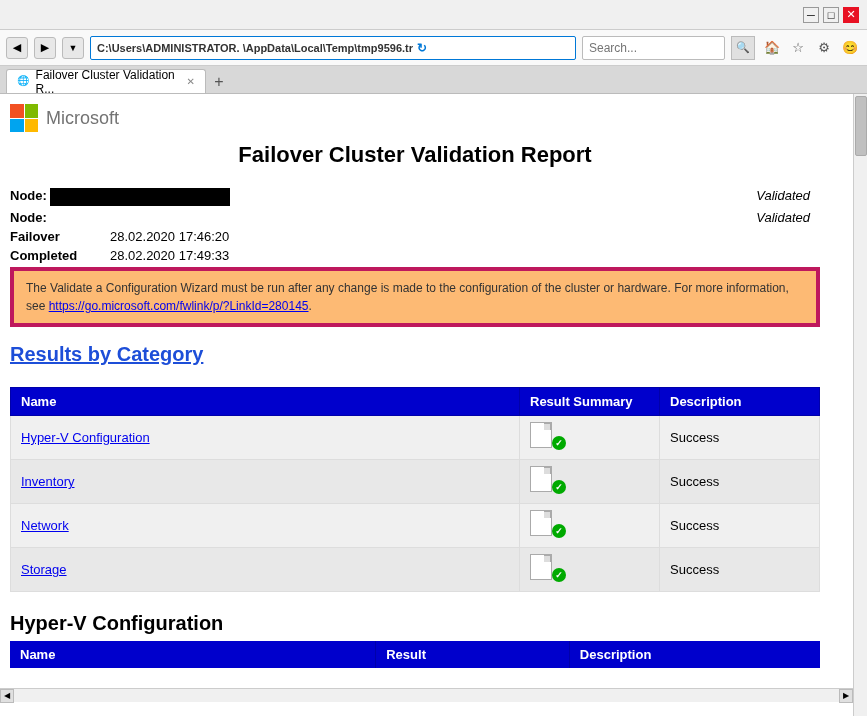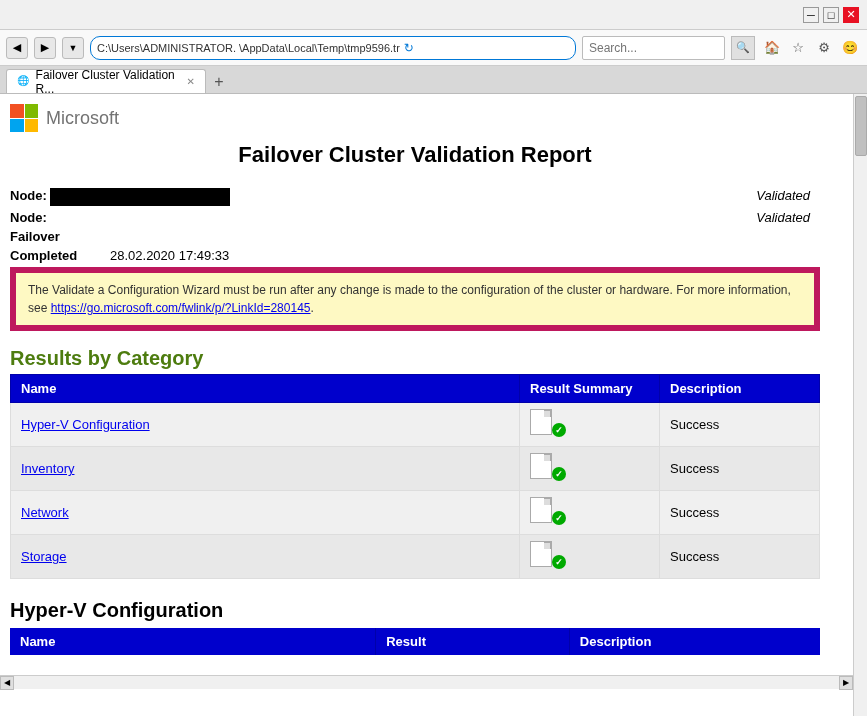--- a/index.html
+++ b/index.html
@@ -53,27 +53,28 @@
       border: 1px solid #bbb;
       border-radius: 3px;
       display: flex; align-items: center; justify-content: center;
       font-size: 11px;
       cursor: pointer;
     }
     .url-box {
       flex: 1;
       height: 24px;
       border: 1px solid #0078d7;
-      border-radius: 10px;
+      border-radius: 2px;
       padding: 0 6px;
       font-size: 12px;
       background: white;
       display: flex;
       align-items: center;
       overflow: hidden;
+      font-weight: bold;
     }
     .url-text {
       font-size: 11px;
       color: #333;
       white-space: nowrap;
       overflow: hidden;
     }
     .search-box {
       width: 143px;
       height: 24px;
@@ -238,40 +239,41 @@
     .redacted-box {
       display: inline-block;
       background: #000;
       width: 180px;
       height: 18px;
       vertical-align: middle;
     }
 
     
     .notice-box {
-      background: #fef9c3;
-      border: 6px solid #be185d;
+      background: #fdba74;
+      border: 4px solid #be185d;
       padding: 8px 12px;
       font-size: 12px;
       margin-bottom: 16px;
       color: #333;
       line-height: 1.5;
     }
     .notice-link {
       color: #0000ee;
       text-decoration: underline;
       cursor: pointer;
     }
 
     
     .section-heading {
       font-size: 20px;
       font-weight: bold;
-      color: #4d7c0f;
-      margin: 16px 0 4px 0;
+      color: #1d4ed8;
+      margin: 16px 0 21px 0;
+      text-decoration: underline;
     }
 
     
     .category-table {
       width: 100%;
       border-collapse: collapse;
       margin-bottom: 20px;
     }
     .category-table thead tr {
       background: #0000cc;
@@ -472,20 +474,21 @@
         <div class="info-right">Validated</div>
       </div>
       <div class="info-row info-row-with-right">
         <div class="info-left">
           <span class="info-label">Node:</span>
         </div>
         <div class="info-right">Validated</div>
       </div>
       <div class="info-row">
         <span class="info-label">Failover</span>
+        <span class="info-value">28.02.2020 17:46:20</span>
       </div>
       <div class="info-row">
         <span class="info-label">Completed</span>
         <span class="info-value">28.02.2020 17:49:33</span>
       </div>
 
       <div class="notice-box">
         <span>The Validate a Configuration Wizard must be run after any change is made to the configuration of the cluster or hardware. For more information, see </span><a class="notice-link">https://go.microsoft.com/fwlink/p/?LinkId=280145</a><span>.</span>
       </div>
 

